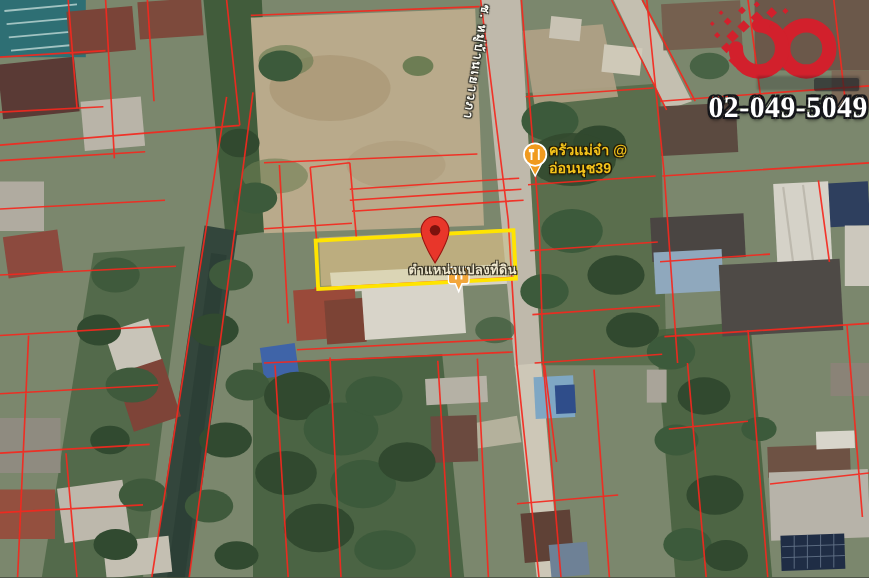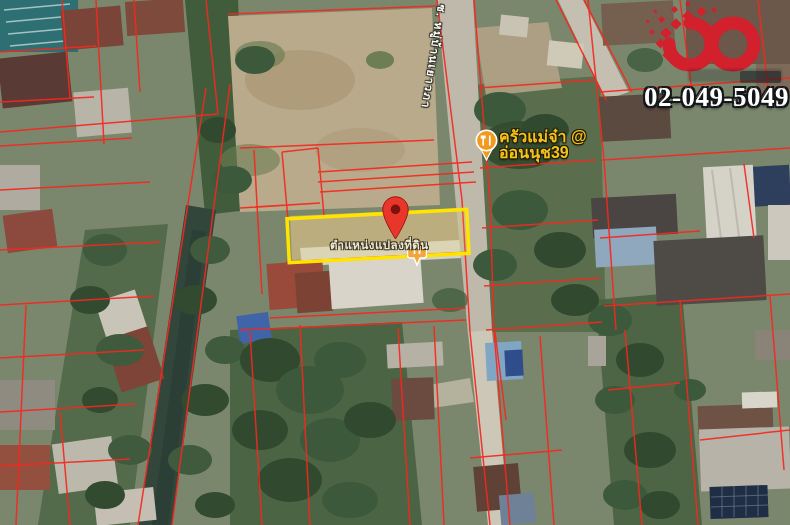--- a/index.html
+++ b/index.html
@@ -15,33 +15,33 @@
   .road-label{
     left:451px;top:6px;
     transform:rotate(99deg);transform-origin:0 0;
     font-size:11px;font-weight:bold;color:#fdfdf6;letter-spacing:1.5px;
     text-shadow:-1px -1px 1px #2e2e28,1px -1px 1px #2e2e28,-1px 1px 1px #2e2e28,1px 1px 1px #2e2e28;
   }
 
   
   .rest-label{
     left:499px;top:129px;line-height:16px;
-    font-size:16px;font-weight:bold;color:#f4c31b;
+    font-size:13px;font-weight:bold;color:#f4c31b;
     text-shadow:-1px -1px 0 #221c07,1px -1px 0 #221c07,-1px 1px 0 #221c07,1px 1px 0 #221c07,0 2px 2px rgba(0,0,0,.5);
   }
 
   
   .plot-label{
     left:350px;top:207px;width:110px;text-align:center;line-height:15px;
     font-size:14px;font-weight:bold;color:#2d3136;
     text-shadow:0 0 2px #ded8c6,0 0 2px #ded8c6,0 0 3px #d6d0bd;
   }
   
   .pos-label{
-    left:330px;top:236px;width:140px;text-align:left;
+    left:330px;top:236px;width:140px;text-align:right;
     font-size:11.5px;font-weight:bold;color:#efe8cf;letter-spacing:.5px;
     text-shadow:-1px -1px 0 #3a3526,1px -1px 0 #3a3526,-1px 1px 0 #3a3526,1px 1px 0 #3a3526;
   }
 
   .marker{position:absolute;}
 
   
   .logo{left:638px;top:0;width:152px;height:84px;}
   .watermark{
     left:688px;top:69px;width:94px;height:13px;

